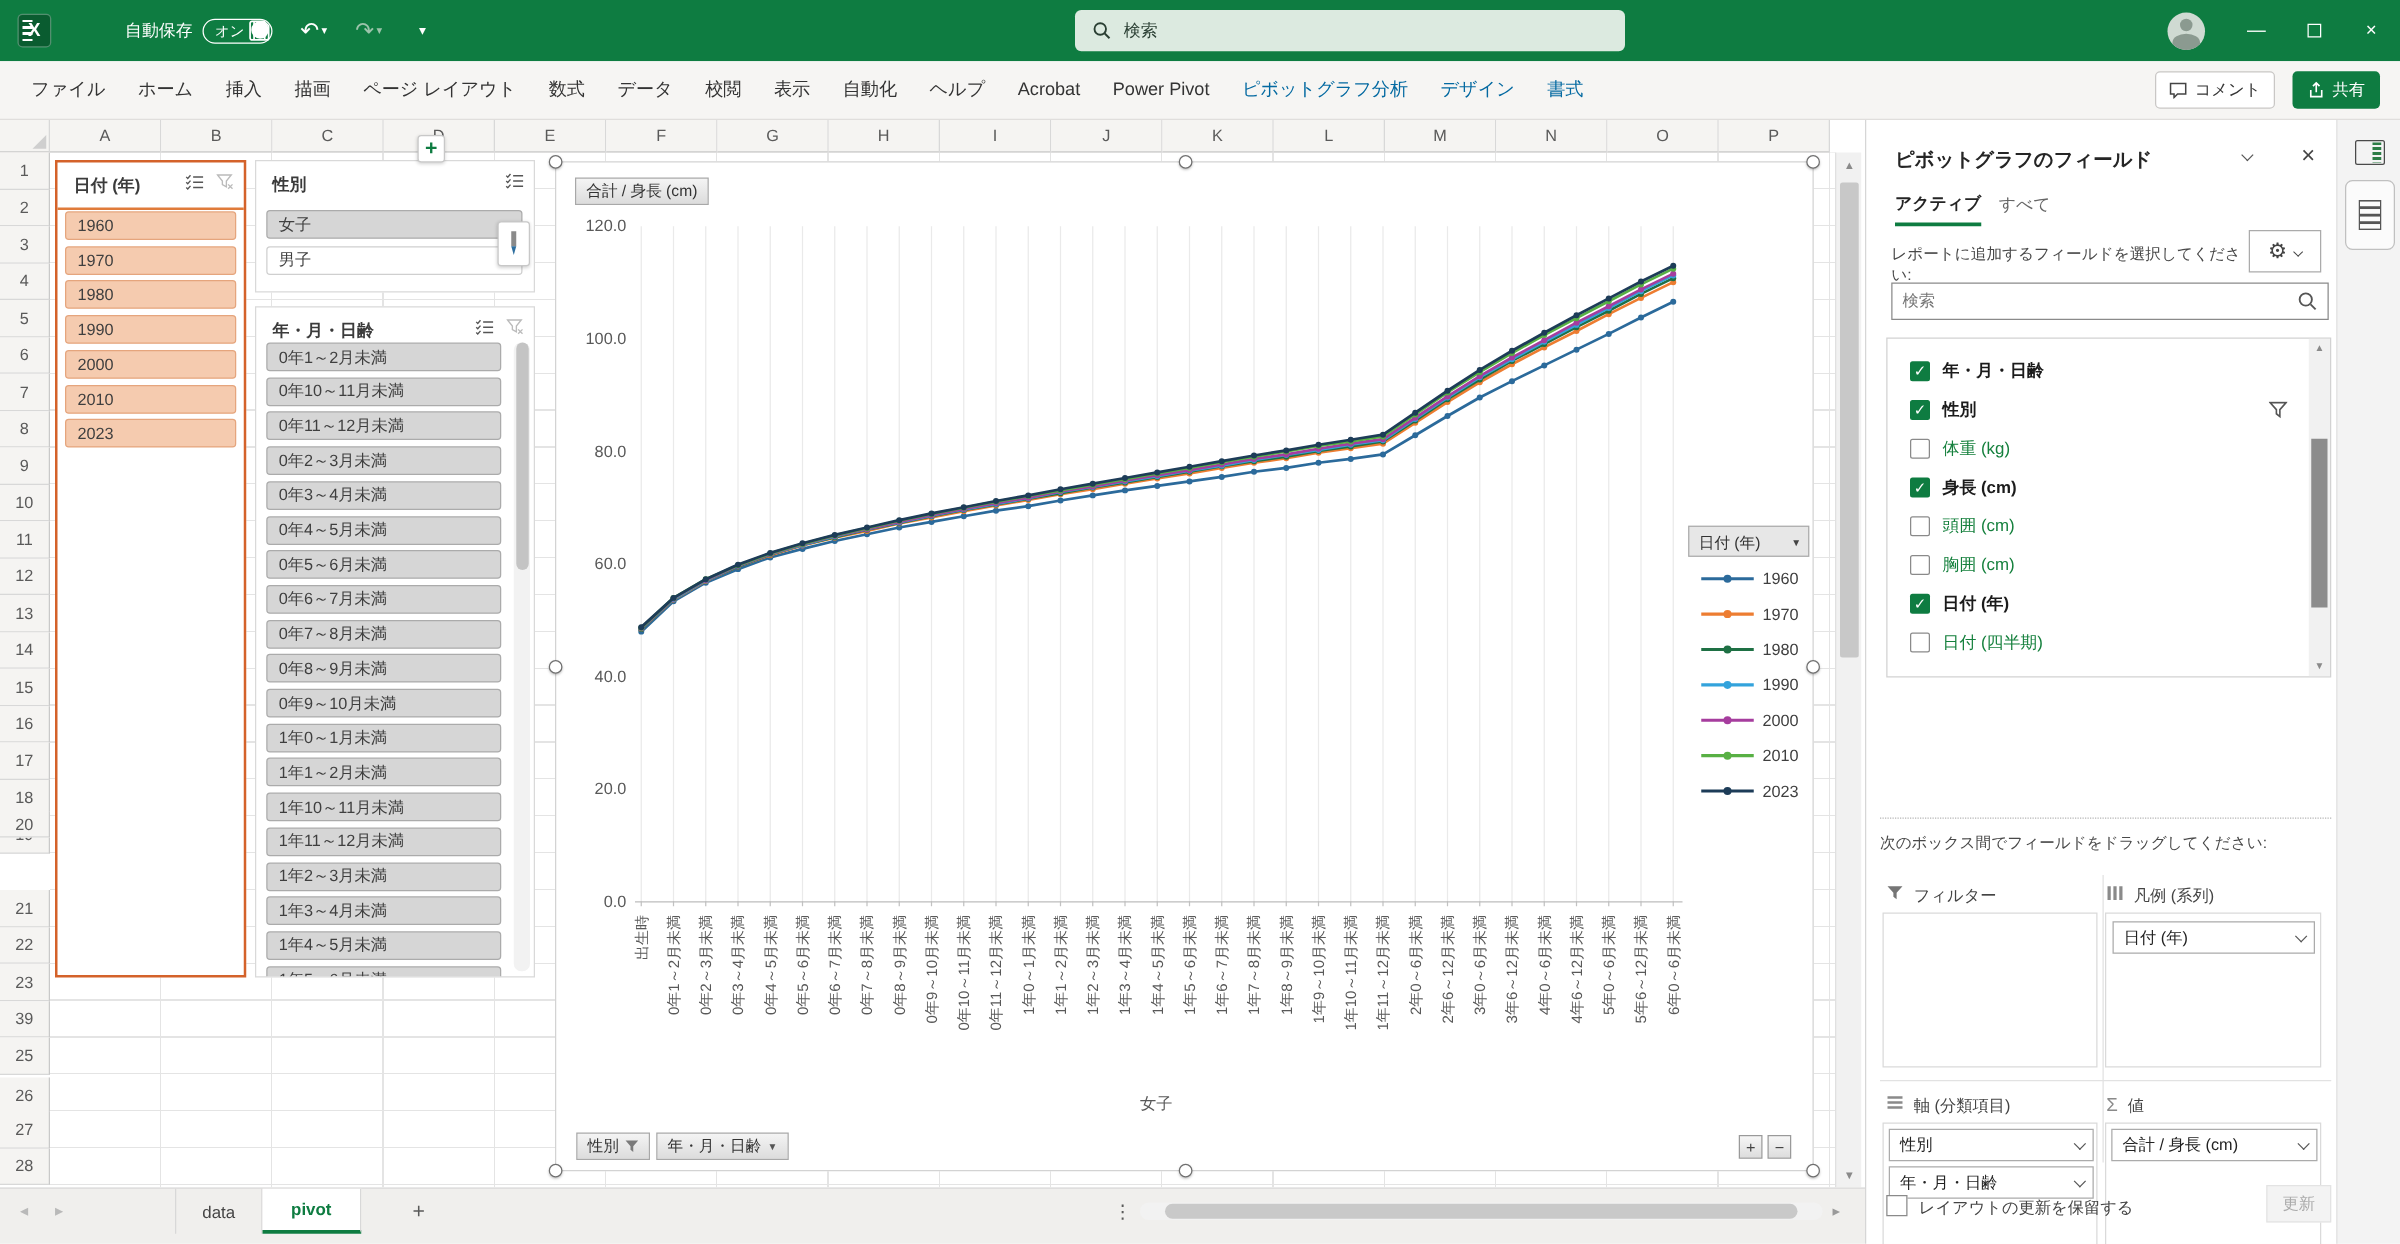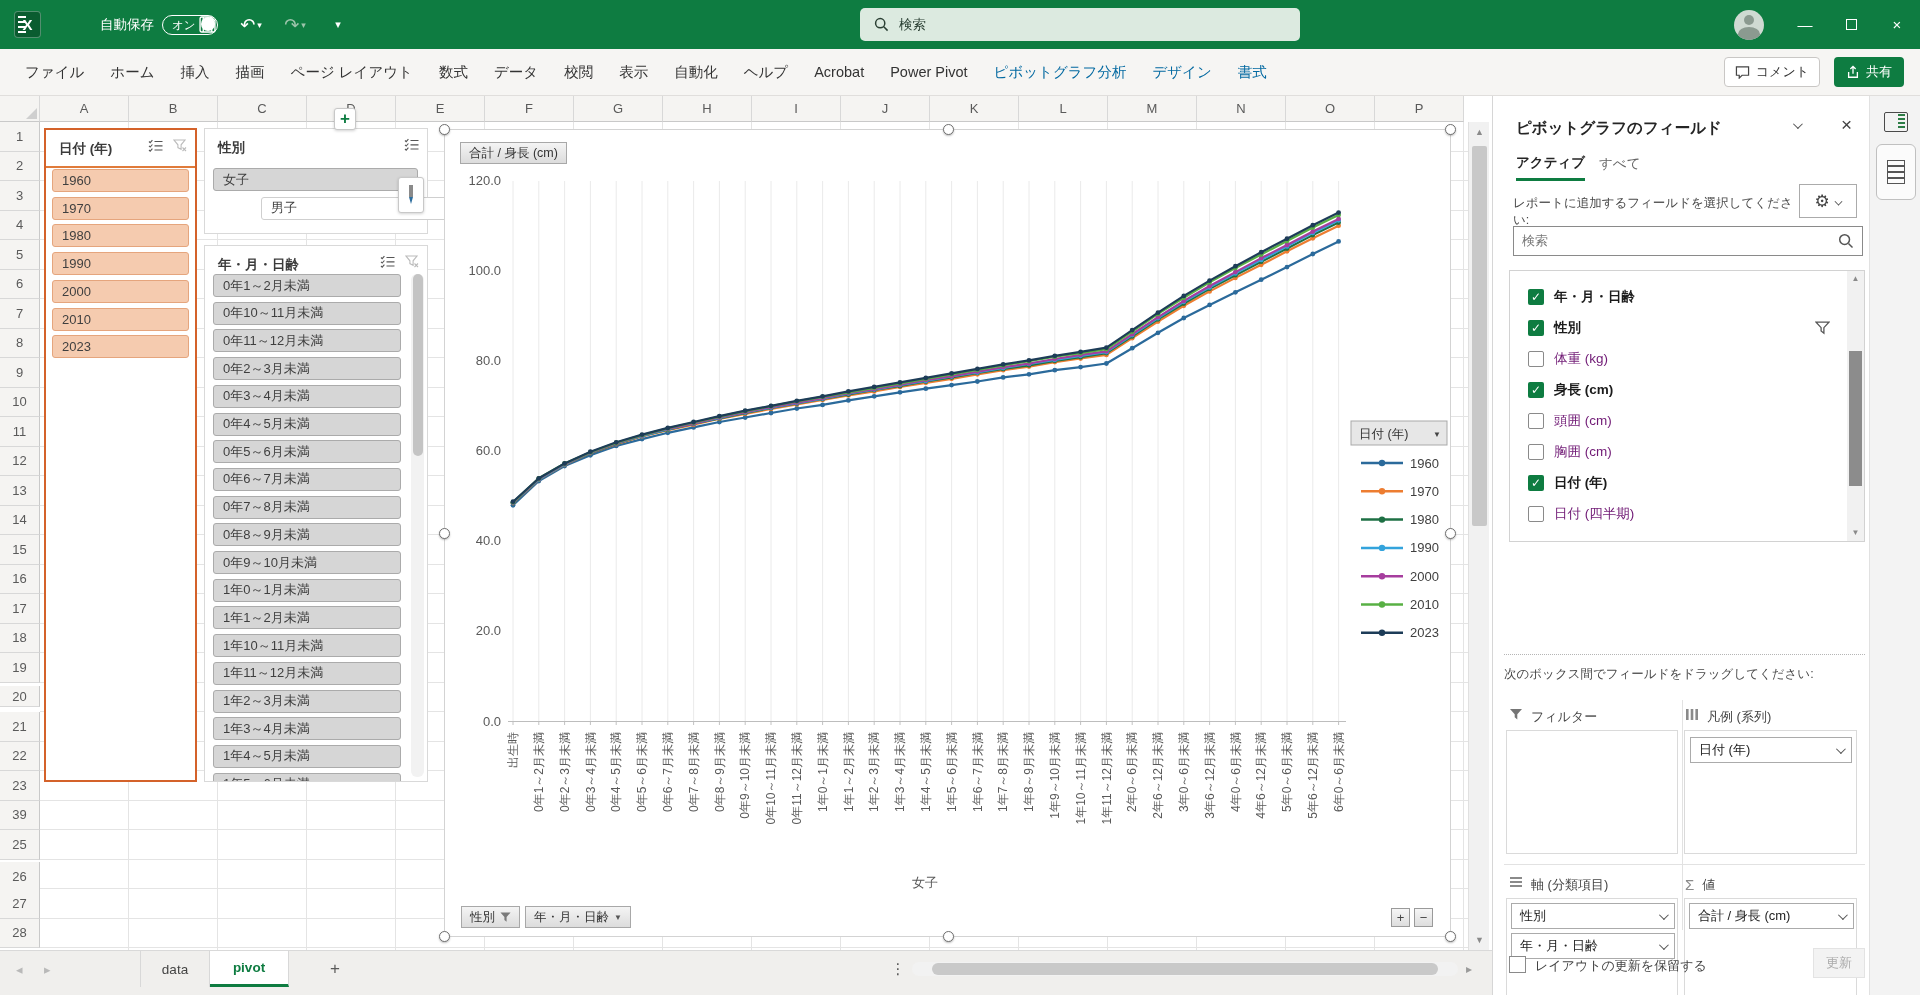--- a/index.html
+++ b/index.html
@@ -57,21 +57,21 @@
     repeating-linear-gradient(to bottom, transparent 0 28.5px, #E4E4E4 28.5px 29.5px); }
 
   
   .slicer { position:absolute; background:#fff; }
   .slicer-hdr { position:absolute; left:0; top:0; right:0; height:36px; }
   .slicer-title { position:absolute; left:13px; top:10px; font-size:13.5px; font-weight:bold; color:#3B3B3B; white-space:nowrap; }
   .slicer-icons { position:absolute; right:8px; top:9px; display:flex; gap:10px; }
   .sl-item { position:absolute; height:23px; border-radius:3px; font-size:13px; color:#3F3F3F; display:flex; align-items:center;
     padding-left:9px; white-space:nowrap; overflow:hidden; }
   .sl-gray  { background:#D6D6D6; border:1px solid #ABABAB; }
-  .sl-white { background:#FFFFFF; border:1px solid #CFCFCF;margin-left:48px; }
+  .sl-white { background:#FFFFFF; border:1px solid #CFCFCF; }
   .sl-orange{ background:#F5CBAF; border:1px solid #E5A57D; }
   #slicer-date { left:44px; top:32px; width:153px; height:654px; border:2px solid #D4622A; }
   #slicer-date .hdr-rule { position:absolute; left:0; right:0; top:36px; height:2px; background:#E07B3A; }
   #slicer-sex { left:204px; top:32px; width:224px; height:106px; border:1px solid #D9D9D9; }
   #slicer-age { left:204px; top:149px; width:224px; height:537px; border:1px solid #D9D9D9; overflow:hidden; }
   #age-scroll { position:absolute; right:3px; top:28px; bottom:4px; width:13px; background:#F2F2F2; border-radius:6px; }
   #age-thumb { position:absolute; left:1.5px; top:0; width:10px; height:182px; background:#C4C4C4; border-radius:5px; }
   .float-box { position:absolute; background:#fff; border:1px solid #C8C8C8; border-radius:3px; box-shadow:0 1px 3px rgba(0,0,0,.18);
     display:flex; align-items:center; justify-content:center; }
   #float-plus { left:334px; top:12px; width:22px; height:22px; color:#0E7C41; font-size:17px; font-weight:bold; }
@@ -118,21 +118,21 @@
   #tp-tab-active:after { content:""; position:absolute; left:0; right:0; bottom:-9px; height:3px; background:#0E7C41; }
   #tp-tab-all { position:absolute; left:106px; top:59px; font-size:13.5px; color:#666; }
   #tp-choose { position:absolute; left:20px; top:99px; width:280px; font-size:12.5px; color:#494949; }
   #tp-gear { position:absolute; left:306px; top:88px; width:58px; height:34px; border:1px solid #ABABAB; display:flex;
     align-items:center; justify-content:center; gap:5px; color:#444; font-size:17px; }
   #tp-search { position:absolute; left:20px; top:130px; width:350px; height:30px; border:1px solid #8A8A8A; display:flex;
     align-items:center; padding:0 8px; font-size:13px; color:#767676; }
   #tp-search .mag { margin-left:auto; }
   #field-list { position:absolute; left:16px; top:174px; width:356px; height:272px; border:1px solid #D2D2D2; overflow:hidden; }
   .fl-row { position:absolute; left:0; width:330px; height:31px; display:flex; align-items:center; gap:10px; padding-left:18px; }
-  .fl-label { font-size:13.5px; color:#701a75; white-space:nowrap; }
+  .fl-label { font-size:13.5px; color:#15803d; white-space:nowrap; }
   .fl-label.bold { font-weight:bold; color:#1B1B1B; }
   .cb { width:16px; height:16px; border-radius:2px; flex:0 0 16px; }
   .cb.on { background:#0E7C41; color:#fff; font-size:12px; line-height:16px; text-align:center; }
   .cb.off { background:#fff; border:1px solid #8A8A8A; }
   #fl-scroll { position:absolute; right:0; top:0; bottom:0; width:17px; background:#F1F1F1; }
   #fl-scroll .arrow { position:absolute; left:0; width:17px; height:16px; color:#8A8A8A; font-size:8px; text-align:center; line-height:16px;}
   #fl-thumb { position:absolute; left:2px; top:80px; width:13px; height:135px; background:#8C8C8C; }
   .dotted { position:absolute; left:11px; width:361px; border-top:1px dotted #B5B5B5; }
   #tp-drag { position:absolute; left:11px; top:570px; font-size:12.5px; color:#494949; white-space:nowrap; }
   .area-label { position:absolute; font-size:13px; color:#444; display:flex; gap:8px; }
@@ -260,21 +260,21 @@
       <div class="rowhdr" style="top: 291.5px; height: 29.5px;">10</div>
       <div class="rowhdr" style="top: 321px; height: 29.5px;">11</div>
       <div class="rowhdr" style="top: 350.5px; height: 29.5px;">12</div>
       <div class="rowhdr" style="top: 380px; height: 29.5px;">13</div>
       <div class="rowhdr" style="top: 409.5px; height: 29.5px;">14</div>
       <div class="rowhdr" style="top: 439px; height: 29.5px;">15</div>
       <div class="rowhdr" style="top: 468.5px; height: 29.5px;">16</div>
       <div class="rowhdr" style="top: 498px; height: 29.5px;">17</div>
       <div class="rowhdr" style="top: 527.5px; height: 29.5px;">18</div>
       <div class="rowhdr" style="top: 557px; height: 29.5px;">19</div>
-      <div class="rowhdr" style="top: 590px; height: 21px;">20</div>
+      <div class="rowhdr" style="top: 553px; height: 21px;">20</div>
       <div class="rowhdr" style="top: 616px; height: 29.5px;">21</div>
       <div class="rowhdr" style="top: 645.5px; height: 29.5px;">22</div>
       <div class="rowhdr" style="top: 675px; height: 29.5px;">23</div>
       <div class="rowhdr" style="top: 704.5px; height: 29.5px;">39</div>
       <div class="rowhdr" style="top: 734px; height: 29.5px;">25</div>
       <div class="rowhdr" style="top: 766px; height: 29.5px;">26</div>
       <div class="rowhdr" style="top: 793px; height: 29.5px;">27</div>
       <div class="rowhdr" style="top: 822.5px; height: 29.5px;">28</div>
     </div>
 

